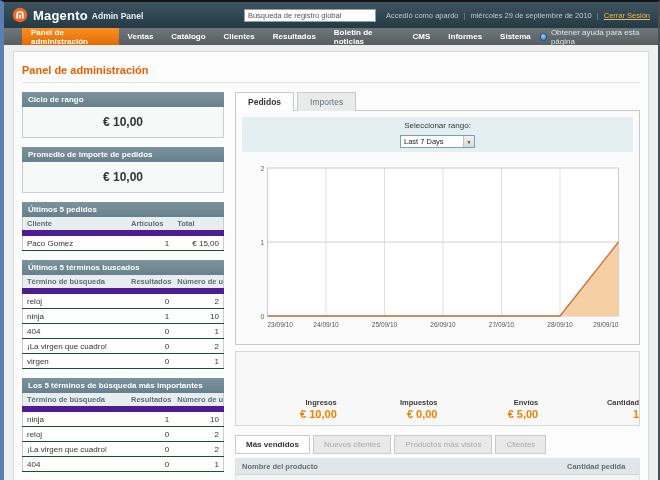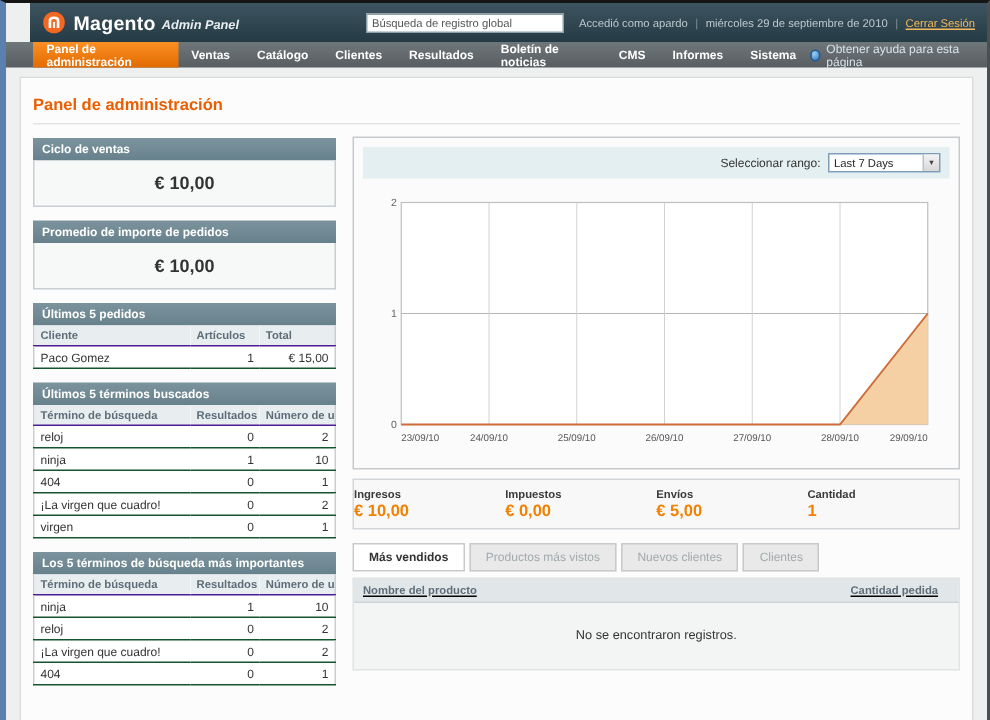--- a/index.html
+++ b/index.html
@@ -9,25 +9,25 @@
     background:#eef0f0;
     overflow:hidden;
     border-top:2px solid #151515;
     border-left:4px solid #5b7fae;
     border-right:2px solid #4a4f52;
   }
   
   .hdr {
     height:26px; display:flex; align-items:center;
     background:linear-gradient(#3e5561,#243a44);
-    padding:0 8px; color:#fff;margin-left:16px;
+    padding:0 8px; color:#fff;
   }
   .logo-badge { width:16px; height:16px; margin-right:5px; }
   .logo-name { font-size:13px; font-weight:bold; letter-spacing:.2px; }
-  .logo-sub { font-size:8.5px; font-weight:bold; margin-left:4px; color:#e8eef0; position:relative; top:1px;font-style:italic; }
+  .logo-sub { font-size:8.5px; font-weight:bold; margin-left:4px; color:#e8eef0; position:relative; top:1px; }
   .hdr-search {
     margin-left:auto; width:132px; height:13px; font-size:7.5px;
     border:1px solid #8fa1a8; padding:0 3px; color:#555;
     font-family:"Liberation Sans", sans-serif; background:#fff;
   }
   .hdr-right { display:flex; align-items:center; margin-left:10px; font-size:7.5px; color:#bcc9ce; white-space:nowrap; }
   .hdr-right .sep { margin:0 5px; color:#7d8f97; }
   .logout { color:#f7b95c; text-decoration:underline; cursor:pointer; }
   
   .nav {
@@ -63,53 +63,53 @@
     background:linear-gradient(#7b939d,#67818c); color:#fff;
     font-size:8px; font-weight:bold; padding:3px 6px;
   }
   .panel-value {
     background:#f7f8f8; border:1px solid #c9ced2; border-top:none;
     text-align:center; font-size:12px; font-weight:bold; color:#333; padding:8px 0;
   }
   table.mini { width:100%; border-collapse:collapse; border:1px solid #c9ced2; border-top:none; background:#fff; table-layout:fixed; }
   table.mini th {
     background:#e8edf0; color:#5e6e78; font-size:7.5px; font-weight:bold; text-align:left;
-    padding:2px 4px; border-bottom:1px solid #4c1d95; white-space:nowrap; overflow:hidden;
+    padding:2px 4px; border-bottom:6px solid #4c1d95; white-space:nowrap; overflow:hidden;
   }
   table.mini td { font-size:8px; color:#333; padding:2.5px 4px; border-bottom:1px solid #14532d; white-space:nowrap; overflow:hidden; }
   table.mini td:nth-child(2), table.mini td:nth-child(3) { text-align:right; }
   table.mini th:nth-child(1) { width:52%; }
   table.mini th:nth-child(2) { width:23%; }
   table.mini th:nth-child(3) { width:25%; }
   
   .tabs { display:flex; gap:3px; }
   .tab {
     font-size:8.5px; padding:4px 12px; border:1px solid #c6cacc; border-bottom:none;
     background:#e9eaea; color:#64757c; cursor:pointer;
   }
   .tab.active { background:#fff; color:#333; font-weight:bold; position:relative; z-index:2; }
   .chart-box { border:1px solid #c6cacc; background:#fbfbfb; padding:6px; margin-top:-1px; }
   .range-bar {
     background:#e3eff0; padding:4px 6px; display:flex; justify-content:flex-end; align-items:center; gap:5px;
-    font-size:8px; color:#333;
+    font-size:8px; color:#333;flex-direction:column;
   }
   .chart-area { padding:8px 2px 2px 2px; }
   .totals {
     display:flex; border:1px solid #d4d7d9; background:#f8f8f8; margin-top:6px; padding:5px 0;
   }
-  .tot-cell { flex:1; text-align:left; }
+  .tot-cell { flex:1; text-align:right;margin-top:41px; }
   .tot-label { font-size:7.5px; font-weight:bold; color:#3a3a3a; }
   .tot-value { font-size:11px; font-weight:bold; color:#f18100; margin-top:1px; }
   .btabs { display:flex; gap:3px; margin-top:9px; }
   .btab {
     font-size:8px; padding:4px 10px; border:1px solid #c9c9c9; background:#e9e9e9; color:#a2aaad; cursor:pointer;text-align:center;
   }
   .btab.active { background:#fff; color:#333; font-weight:bold; }
   .ptable { margin-top:4px; background:#f3f4f4; border:1px solid #e2e4e4; }
-  .ptable-head { display:flex; background:#e1e6e8; border-bottom:1px solid #d0d5d7;text-decoration:underline; }
+  .ptable-head { display:flex; background:#e1e6e8; border-bottom:1px solid #d0d5d7; }
   .ptable-head div { font-size:7.5px; font-weight:bold; color:#5e6e78; padding:3px 6px; }
   .ph-name { flex:1; }
   .ph-price { width:90px; flex:none; }
   .ph-qty { width:78px; flex:none; }
   .ptable-empty { text-align:center; font-size:8.5px; color:#333; padding:16px 0 18px 0; }
   svg text { font-family:"Liberation Sans", sans-serif; }
 </style>
 </head>
 <body>
 
@@ -151,21 +151,21 @@
 <div class="content">
 
   <div class="page-title">Panel de administración</div>
 
 
   <div class="cols">
 
     <div class="col-left">
 
       <div class="panel">
-        <div class="panel-head">Ciclo de ventas</div>
+        <div class="panel-head">Ciclo de rango</div>
         <div class="panel-value">€ 10,00</div>
       </div>
 
       <div class="panel">
         <div class="panel-head">Promedio de importe de pedidos</div>
         <div class="panel-value">€ 10,00</div>
       </div>
 
       <div class="panel">
         <div class="panel-head">Últimos 5 pedidos</div>
@@ -259,20 +259,24 @@
                   <td>1</td>
                 </tr>
               </tbody>
         </table>
       </div>
 
     </div>
 
     <div class="col-right">
 
+      <div class="tabs">
+        <span class="tab active">Pedidos</span>
+        <span class="tab">Importes</span>
+      </div>
 
       <div class="chart-box">
         <div class="range-bar">
           <span>Seleccionar rango:</span>
           <span class="fsel">
             <span class="fs-text" style="min-width:62px">Last 7 Days</span>
             <span class="fs-arrow">▼</span>
           </span>
         </div>
         <div class="chart-area">
@@ -314,22 +318,22 @@
           <div class="tot-value">€ 5,00</div>
         </div>
         <div class="tot-cell">
           <div class="tot-label">Cantidad</div>
           <div class="tot-value">1</div>
         </div>
       </div>
 
       <div class="btabs">
         <span class="btab active">Más vendidos</span>
+        <span class="btab">Nuevos clientes</span>
         <span class="btab">Productos más vistos</span>
-        <span class="btab">Nuevos clientes</span>
         <span class="btab">Clientes</span>
       </div>
 
       <div class="ptable">
         <div class="ptable-head">
           <div class="ph-name">Nombre del producto</div>
           <div class="ph-qty">Cantidad pedida</div>
         </div>
         <div class="ptable-empty">No se encontraron registros.</div>
       </div>

